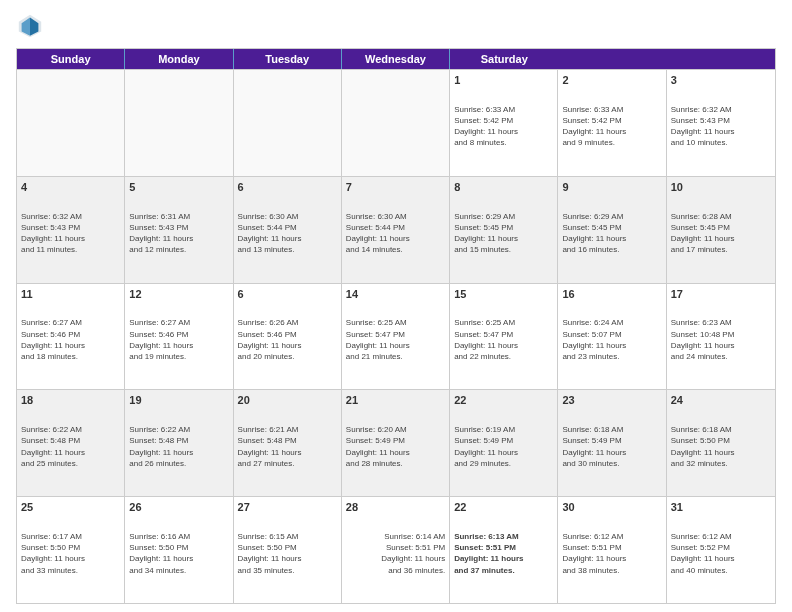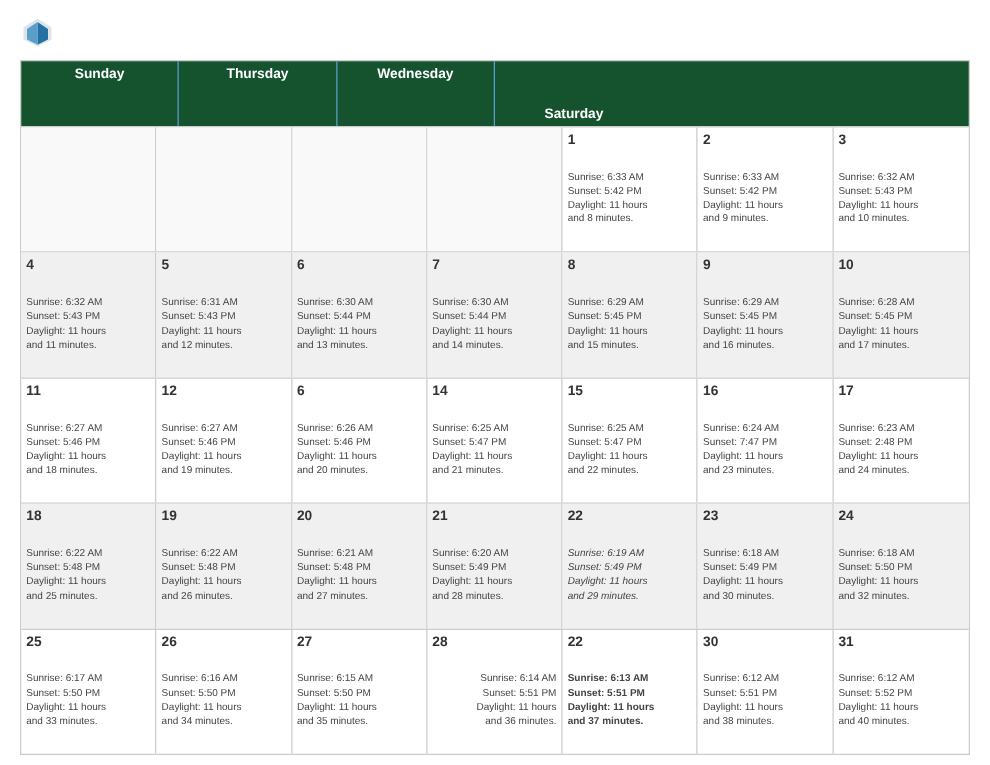--- a/index.html
+++ b/index.html
@@ -61,32 +61,32 @@
       color: #333;
     }
     .calendar {
       flex: 1;
       display: flex;
       flex-direction: column;
       border: 1px solid #ccc;
     }
     .cal-header {
       display: grid;
-      grid-template-columns: repeat(6, 1fr);
-      background: #14532d;
+      grid-template-columns: repeat(7, 1fr);
+      background: #4c1d95;
     }
     .cal-header-cell {
       color: #fff;
       font-size: 11px;
       font-weight: bold;
       text-align: center;
       padding: 4px 2px;
       border-right: 1px solid #5b9ec9;
     }
-    .cal-header-cell:last-child { border-right: none; margin-top: 32px; }
+    .cal-header-cell:last-child { border-right: none; }
     .cal-body {
       display: flex;
       flex-direction: column;
       flex: 1;
     }
     .cal-row {
       display: grid;
       grid-template-columns: repeat(7, 1fr);
       flex: 1;
       border-top: 1px solid #ccc;
@@ -134,21 +134,22 @@
     </div>
     <div class="title-block">
       <div class="main-title"></div>
       <div class="subtitle"></div>
     </div>
   </div>
 
   <div class="calendar">
     <div class="cal-header">
     <div class="cal-header-cell">Sunday</div>
-        <div class="cal-header-cell">Thursday</div>
+        <div class="cal-header-cell">Monday</div>
+        <div class="cal-header-cell">Tuesday</div>
         <div class="cal-header-cell">Wednesday</div>
         <div class="cal-header-cell">Saturday</div>
       </div>
     <div class="cal-body">
     <div class="cal-row">
           <div class="cal-cell empty"></div>
           <div class="cal-cell empty"></div>
           <div class="cal-cell empty"></div>
           <div class="cal-cell empty"></div>
           <div class="cal-cell">
@@ -256,28 +257,28 @@
           <div class="cal-cell">
             <span class="day-num">15</span>
             <div class="cell-info" style="white-space: pre-line;">Sunrise: 6:25 AM
 Sunset: 5:47 PM
 Daylight: 11 hours
 and 22 minutes.</div>
           </div>
           <div class="cal-cell">
             <span class="day-num">16</span>
             <div class="cell-info" style="white-space: pre-line;">Sunrise: 6:24 AM
-Sunset: 7:47 PM
+Sunset: 5:07 PM
 Daylight: 11 hours
 and 23 minutes.</div>
           </div>
           <div class="cal-cell">
             <span class="day-num">17</span>
             <div class="cell-info" style="white-space: pre-line;">Sunrise: 6:23 AM
-Sunset: 2:48 PM
+Sunset: 10:48 PM
 Daylight: 11 hours
 and 24 minutes.</div>
           </div>
         </div>
         <div class="cal-row">
           <div class="cal-cell shaded">
             <span class="day-num">18</span>
             <div class="cell-info" style="white-space: pre-line;">Sunrise: 6:22 AM
 Sunset: 5:48 PM
 Daylight: 11 hours
@@ -299,21 +300,21 @@
           </div>
           <div class="cal-cell shaded">
             <span class="day-num">21</span>
             <div class="cell-info" style="white-space: pre-line;">Sunrise: 6:20 AM
 Sunset: 5:49 PM
 Daylight: 11 hours
 and 28 minutes.</div>
           </div>
           <div class="cal-cell shaded">
             <span class="day-num">22</span>
-            <div class="cell-info" style="white-space: pre-line; font-style: italic;">Sunrise: 6:19 AM
+            <div class="cell-info" style="white-space: pre-line;">Sunrise: 6:19 AM
 Sunset: 5:49 PM
 Daylight: 11 hours
 and 29 minutes.</div>
           </div>
           <div class="cal-cell shaded">
             <span class="day-num">23</span>
             <div class="cell-info" style="white-space: pre-line;">Sunrise: 6:18 AM
 Sunset: 5:49 PM
 Daylight: 11 hours
 and 30 minutes.</div>

